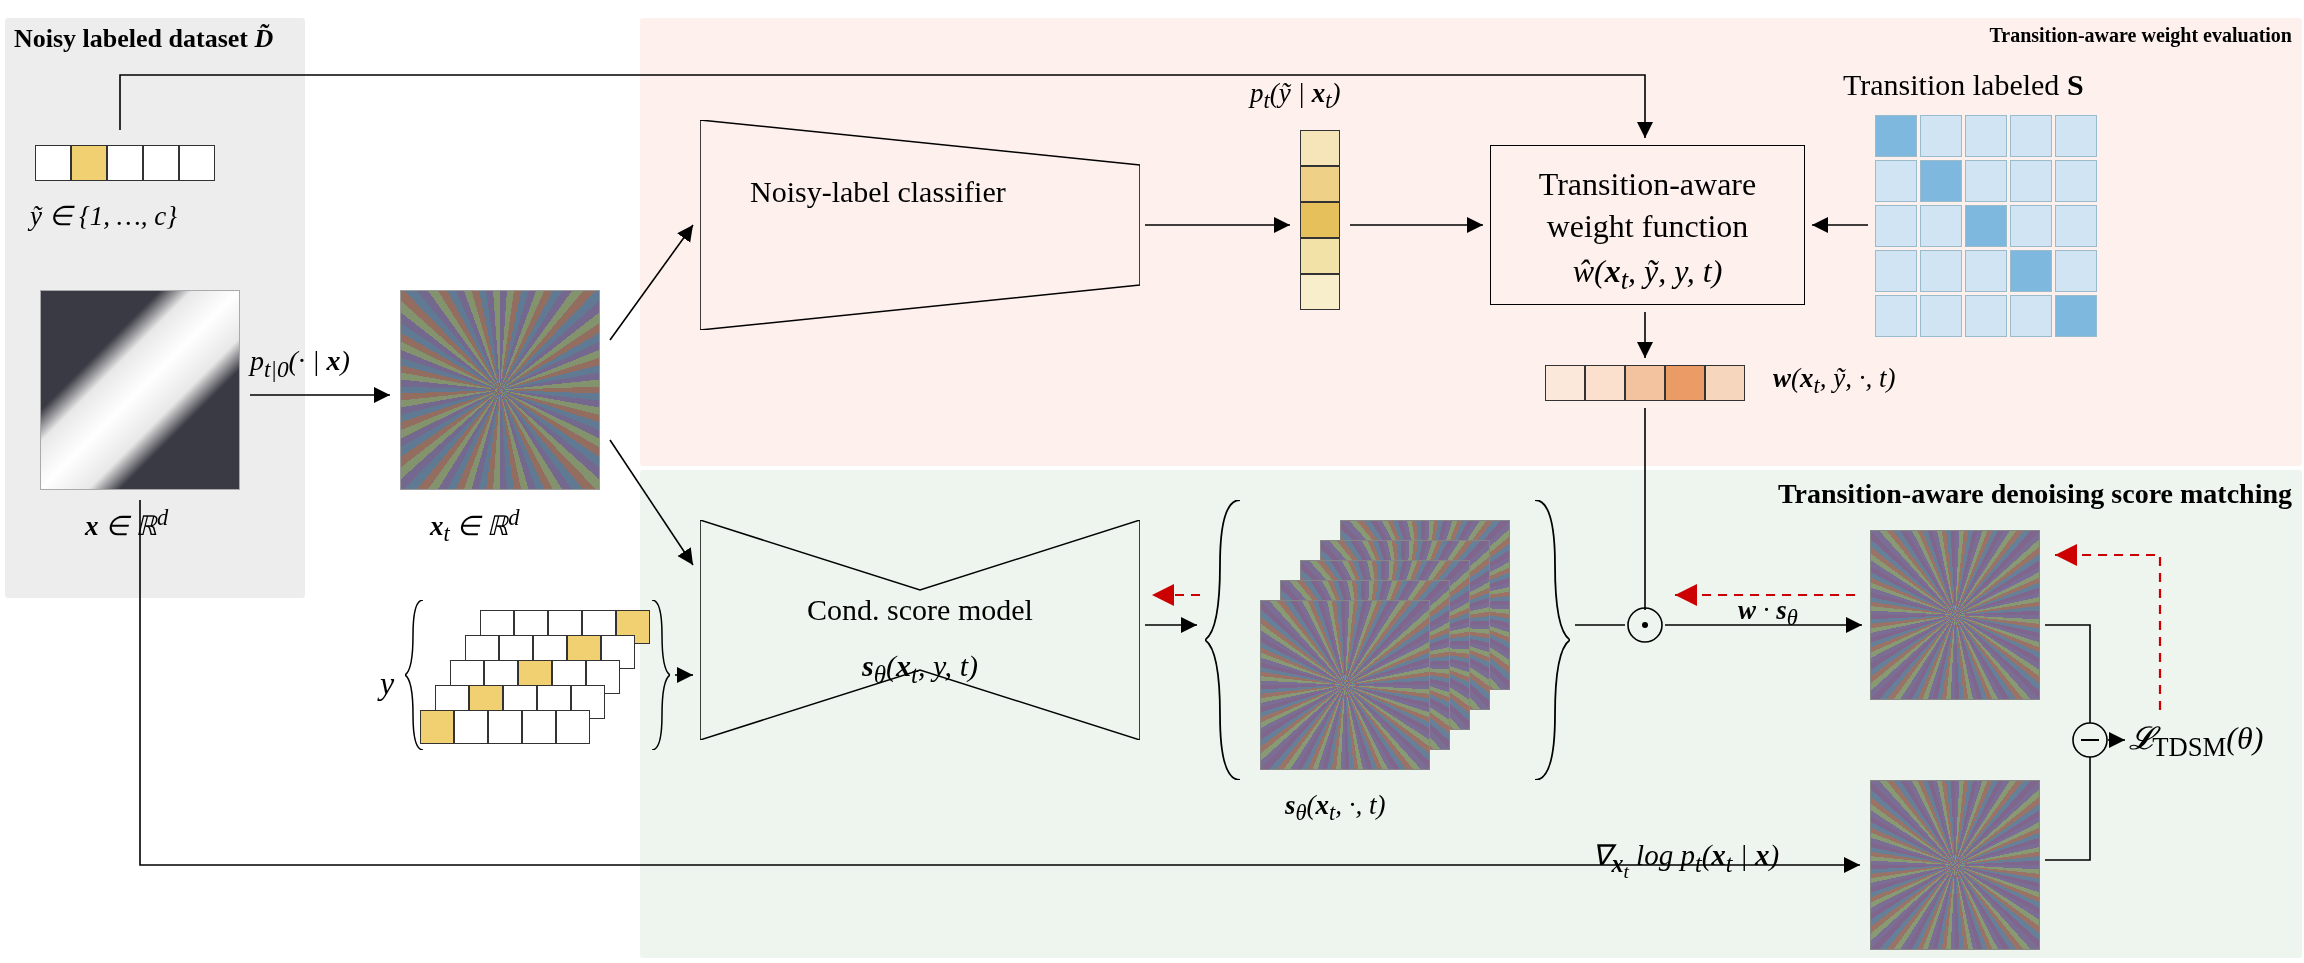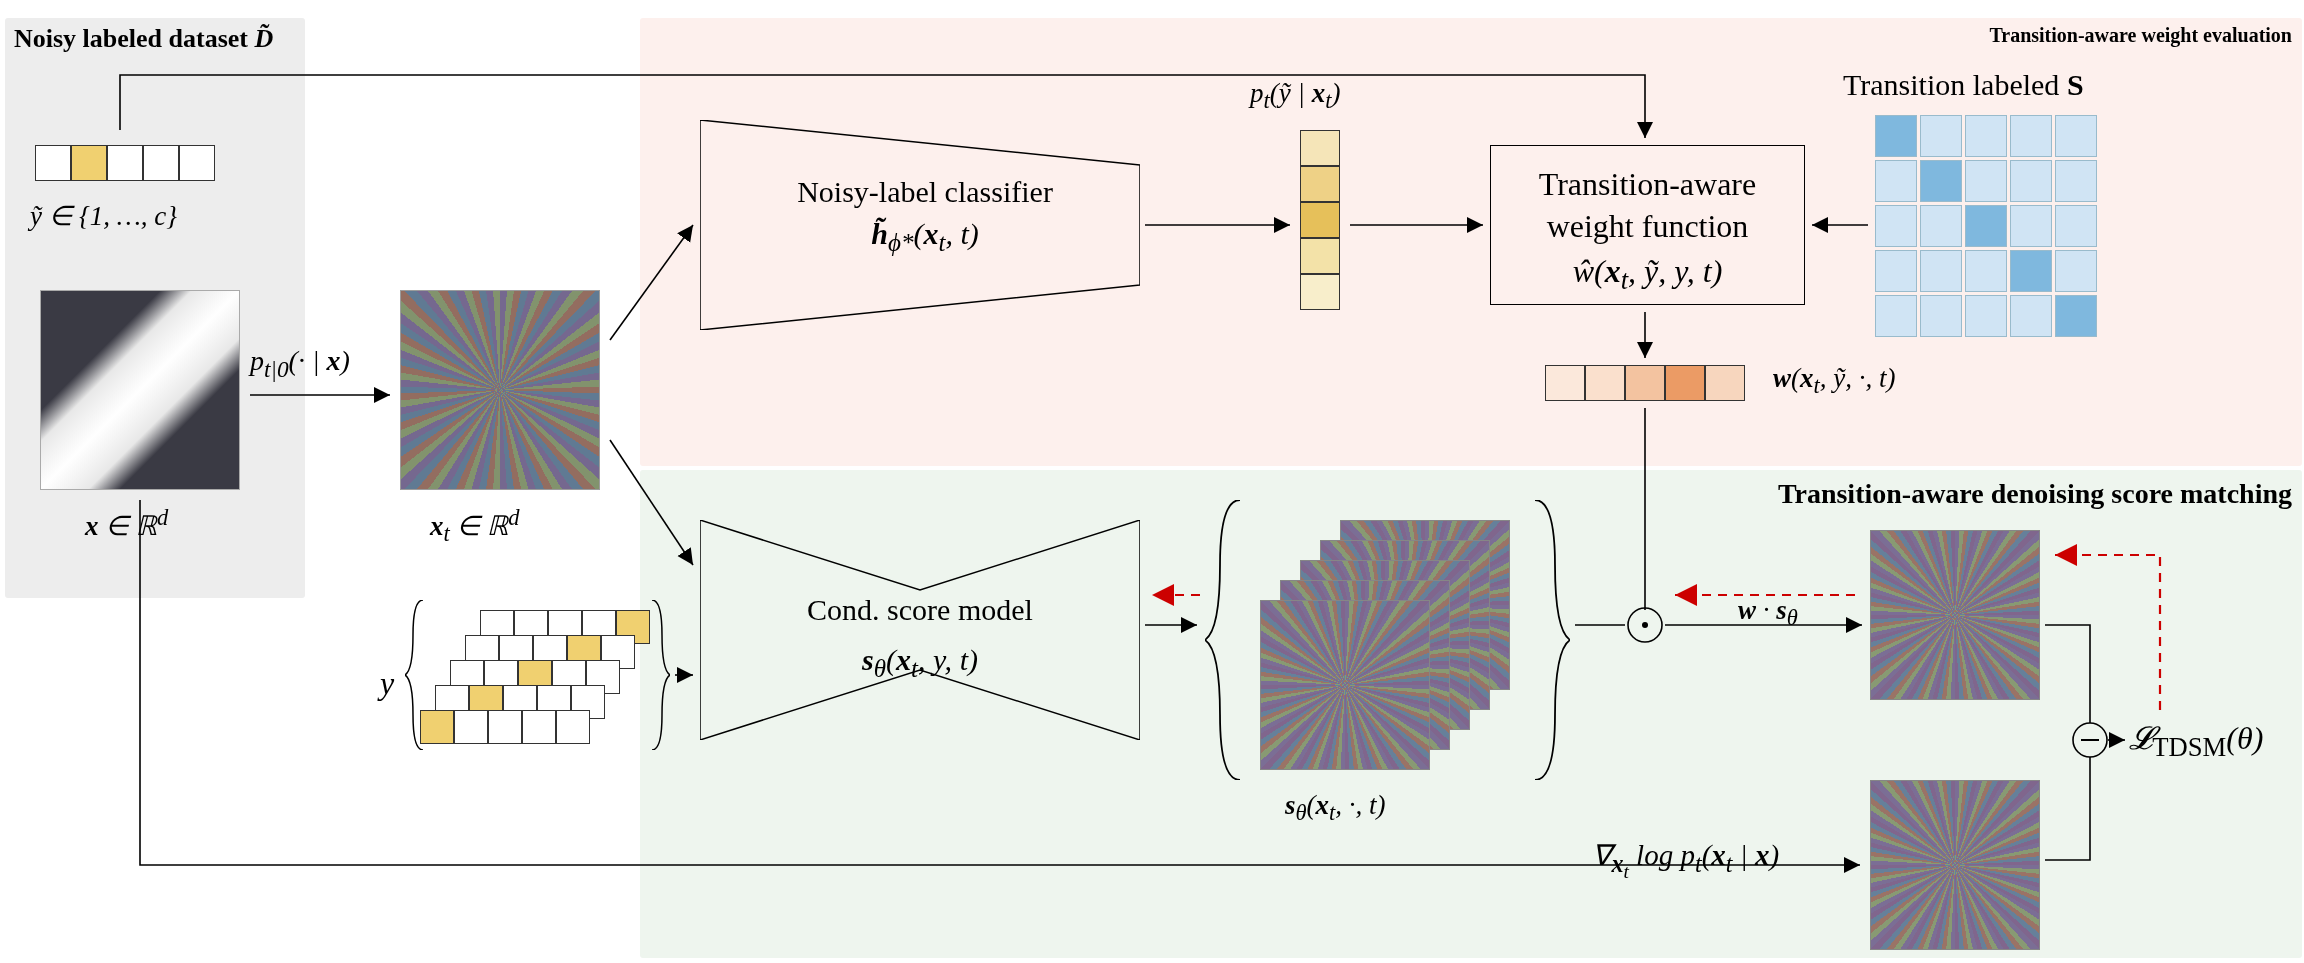--- a/index.html
+++ b/index.html
@@ -108,23 +108,22 @@
 </div>
 <div class="box math" style="left:430px;top:505px;font-style:italic">
   <b>x</b><sub>t</sub> ∈ ℝ<sup>d</sup>
 </div>
 
 <div class="trap">
 <svg viewBox="0 0 440 210">
   <polygon points="0,0 440,45 440,165 0,210" fill="none" stroke="#000" stroke-width="1.5"></polygon>
 </svg>
 </div>
-<div class="box" style="left:750px;top:175px;width:350px;text-align:center;font-size:30px">
+<div class="box" style="left:750px;top:175px;width:350px;font-size:30px">
   <div>Noisy-label classifier</div>
-  <div class="mathit" style="margin-top:8px"><b>h̃</b><sub><i>ϕ</i>*</sub>(<b>x</b><sub>t</sub>, <i>t</i>)</div>
 </div>
 
 <div class="box math" style="left:1250px;top:78px;font-style:italic">
   <i>p</i><sub>t</sub>(ỹ | <b>x</b><sub>t</sub>)
 </div>
 <div class="vstrip" style="left:1300px;top:130px">
   <div class="vcell" style="background:#f5e5b8"></div>
   <div class="vcell" style="background:#eed186"></div>
   <div class="vcell" style="background:#e6c05a"></div>
   <div class="vcell" style="background:#f3e2a8"></div>
@@ -180,21 +179,21 @@
   <b><i>w</i></b>(<b>x</b><sub>t</sub>, ỹ, ·, <i>t</i>)
 </div>
 
 <div class="hourglass">
 <svg viewBox="0 0 440 220">
   <polygon points="0,0 220,70 440,0 440,220 220,150 0,220" fill="none" stroke="#000" stroke-width="1.5"></polygon>
 </svg>
 </div>
 <div class="box" style="left:740px;top:593px;width:360px;text-align:center;font-size:30px">
   <div>Cond. score model</div>
-  <div class="mathit" style="margin-top:16px"><b>s</b><sub><i>θ</i></sub>(<b>x</b><sub>t</sub>, y, <i>t</i>)</div>
+  <div class="mathit" style="margin-top:22px"><b>s</b><sub><i>θ</i></sub>(<b>x</b><sub>t</sub>, y, <i>t</i>)</div>
 </div>
 
 <div class="ystack">
   <div class="row" style="left:60px;top:0px">
       <div class="cell"></div>
       <div class="cell"></div>
       <div class="cell"></div>
       <div class="cell"></div>
       <div class="cell fill"></div>
     </div>

